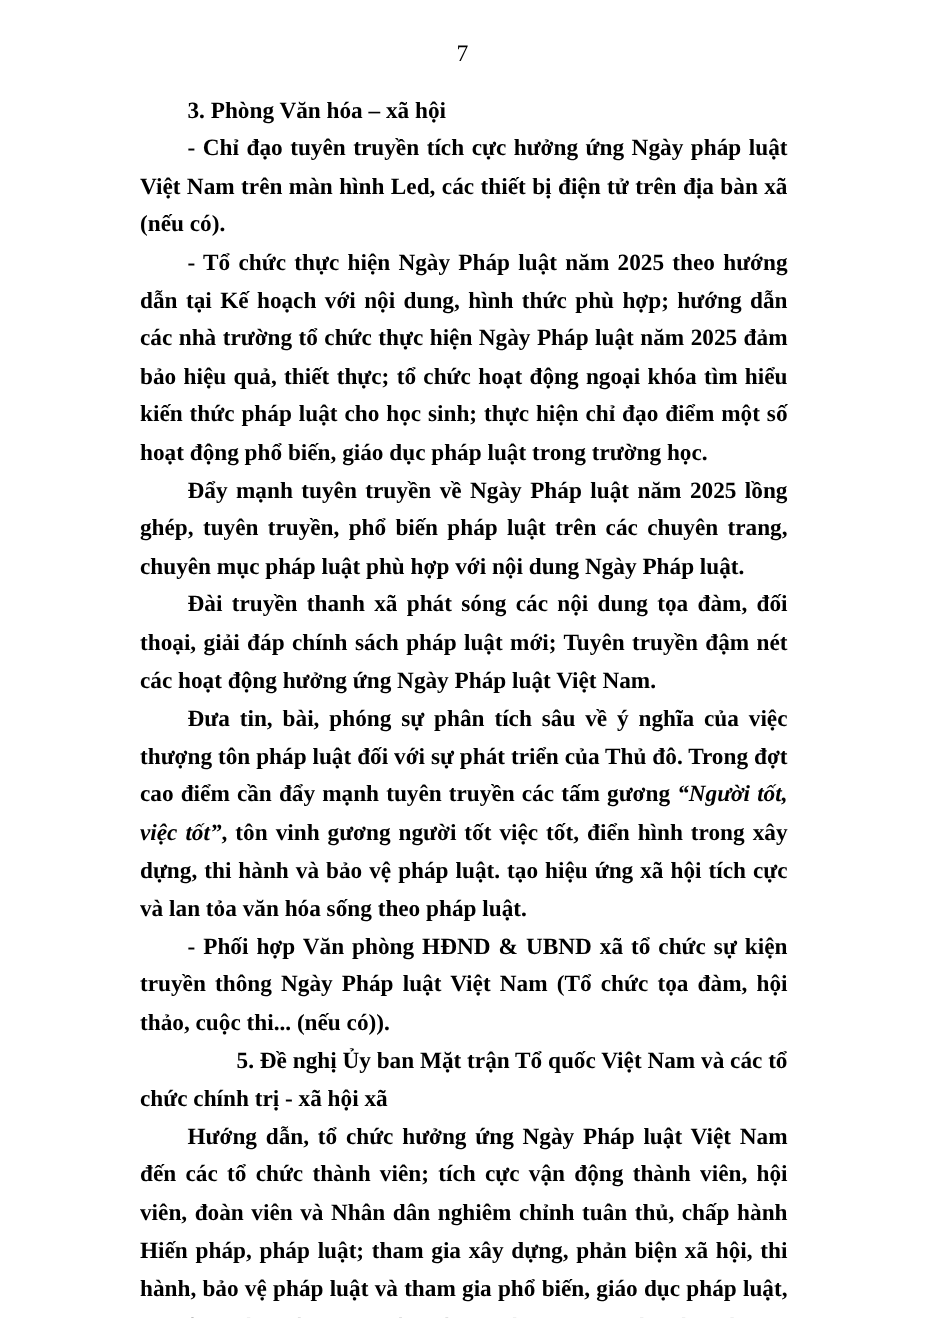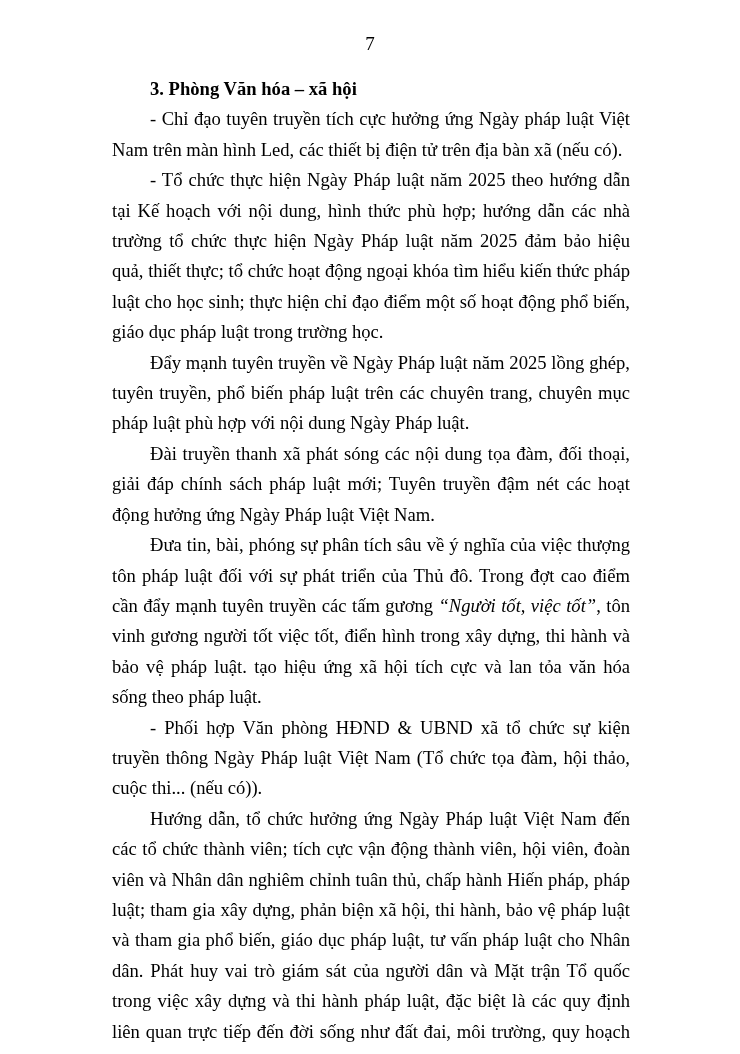--- a/index.html
+++ b/index.html
@@ -48,20 +48,21 @@
     text-align: justify;
     text-align-last: left;
   }
   p.heading {
     font-weight: bold;
     text-align: right;
     text-indent: 38px;
   }
   .body-text {
     text-align: justify;
+    font-weight: bold;
   }
   .quote {
     font-style: italic;
   }
 </style>
 </head>
 <body>
 
 <div class="page">
 
@@ -79,17 +80,18 @@
     <p class="body-text">Đẩy mạnh tuyên truyền về Ngày Pháp luật năm 2025 lồng ghép, tuyên truyền, phổ biến pháp luật trên các chuyên trang, chuyên mục pháp luật phù hợp với nội dung Ngày Pháp luật.</p>
 
     <p class="body-text">Đài truyền thanh xã phát sóng các nội dung tọa đàm, đối thoại, giải đáp chính sách pháp luật mới; Tuyên truyền đậm nét các hoạt động hưởng ứng Ngày Pháp luật Việt Nam.</p>
 
     <p class="body-text">
       <span>Đưa tin, bài, phóng sự phân tích sâu về ý nghĩa của việc thượng tôn pháp luật đối với sự phát triển của Thủ đô. Trong đợt cao điểm cần đẩy mạnh tuyên truyền các tấm gương </span><span class="quote">“Người tốt, việc tốt”</span><span>, tôn vinh gương người tốt việc tốt, điển hình trong xây dựng, thi hành và bảo vệ pháp luật. tạo hiệu ứng xã hội tích cực và lan tỏa văn hóa sống theo pháp luật.</span>
     </p>
 
     <p class="body-text">- Phối hợp Văn phòng HĐND &amp; UBND xã tổ chức sự kiện truyền thông Ngày Pháp luật Việt Nam (Tổ chức tọa đàm, hội thảo, cuộc thi... (nếu có)).</p>
 
+    <p class="heading">5. Đề nghị Ủy ban Mặt trận Tổ quốc Việt Nam và các tổ chức chính trị - xã hội xã</p>
 
     <p class="body-text">Hướng dẫn, tổ chức hưởng ứng Ngày Pháp luật Việt Nam đến các tổ chức thành viên; tích cực vận động thành viên, hội viên, đoàn viên và Nhân dân nghiêm chỉnh tuân thủ, chấp hành Hiến pháp, pháp luật; tham gia xây dựng, phản biện xã hội, thi hành, bảo vệ pháp luật và tham gia phổ biến, giáo dục pháp luật, tư vấn pháp luật cho Nhân dân. Phát huy vai trò giám sát của người dân và Mặt trận Tổ quốc trong việc xây dựng và thi hành pháp luật, đặc biệt là các quy định liên quan trực tiếp đến đời sống như đất đai, môi trường, quy hoạch đô thị… Lồng ghép các hoạt động hưởng ứng Ngày Pháp luật Việt Nam với việc thực hiện cuộc vận động, phong trào do Ủy ban Mặt trận Tổ quốc xã và các tổ chức chính trị-xã hội triển khai thực hiện. Tổ chức các buổi sinh hoạt chuyên đề pháp luật tại các chi hội, chi đoàn, thôn, tổ dân phố, khu dân cư với nội dung thiết thực.</p>
 
   </div>
 </div>
 
 </body></html>

